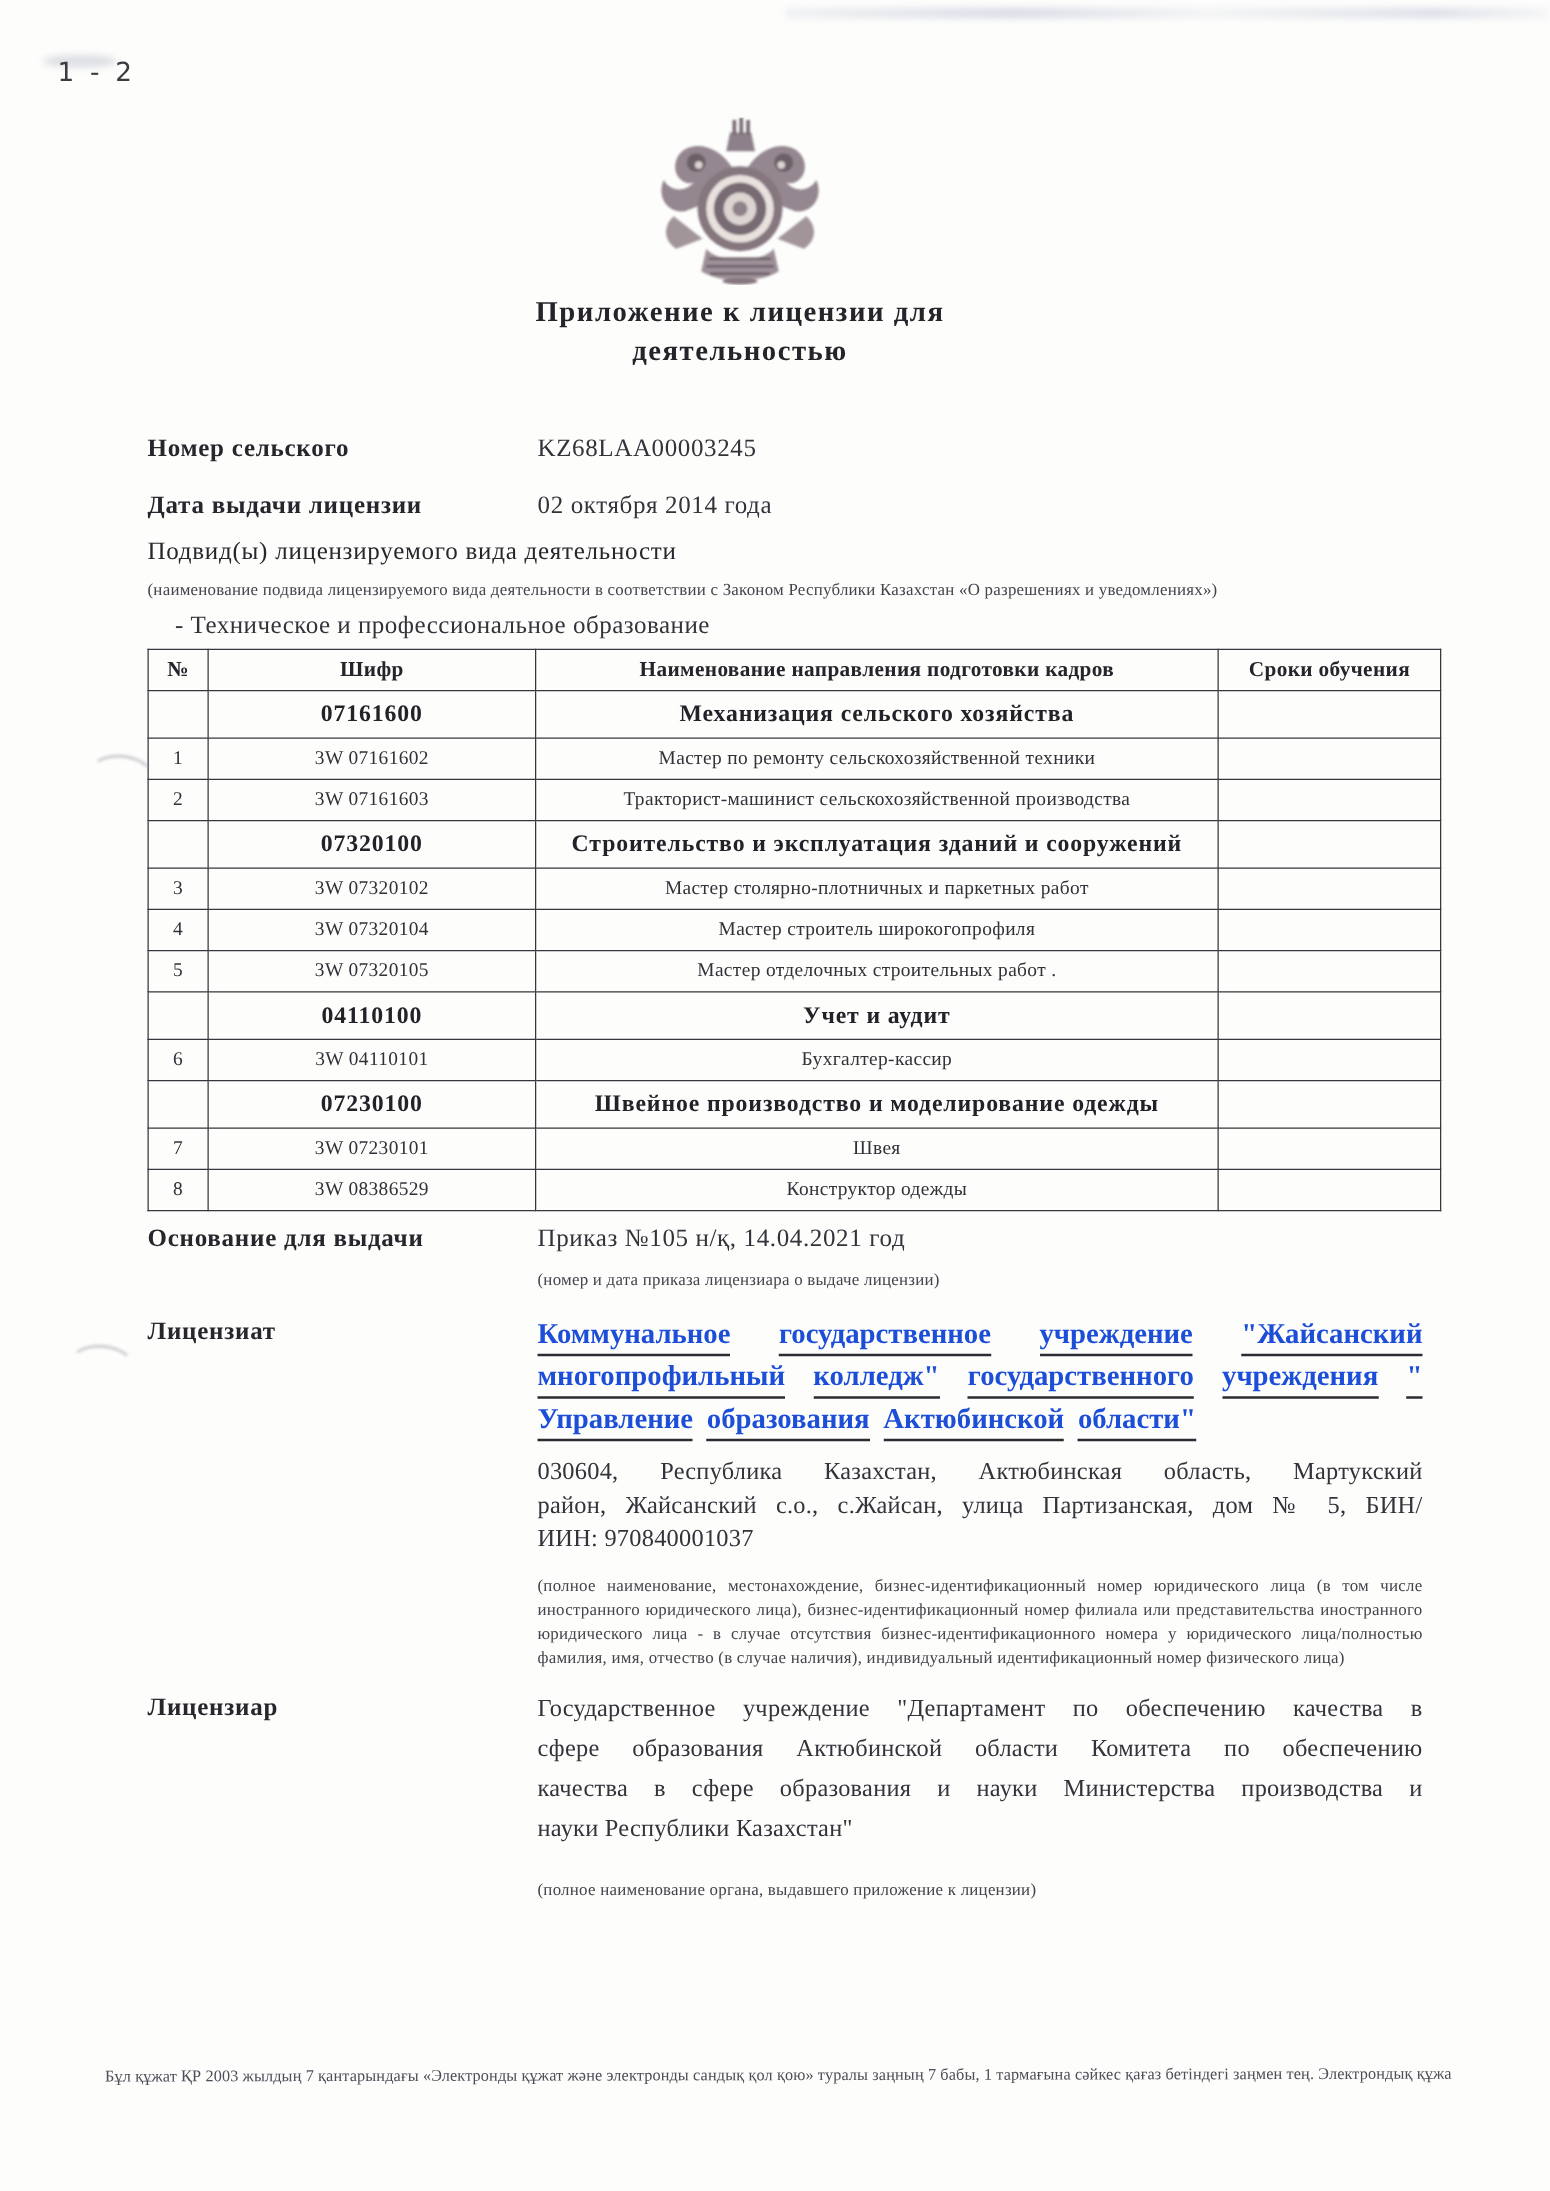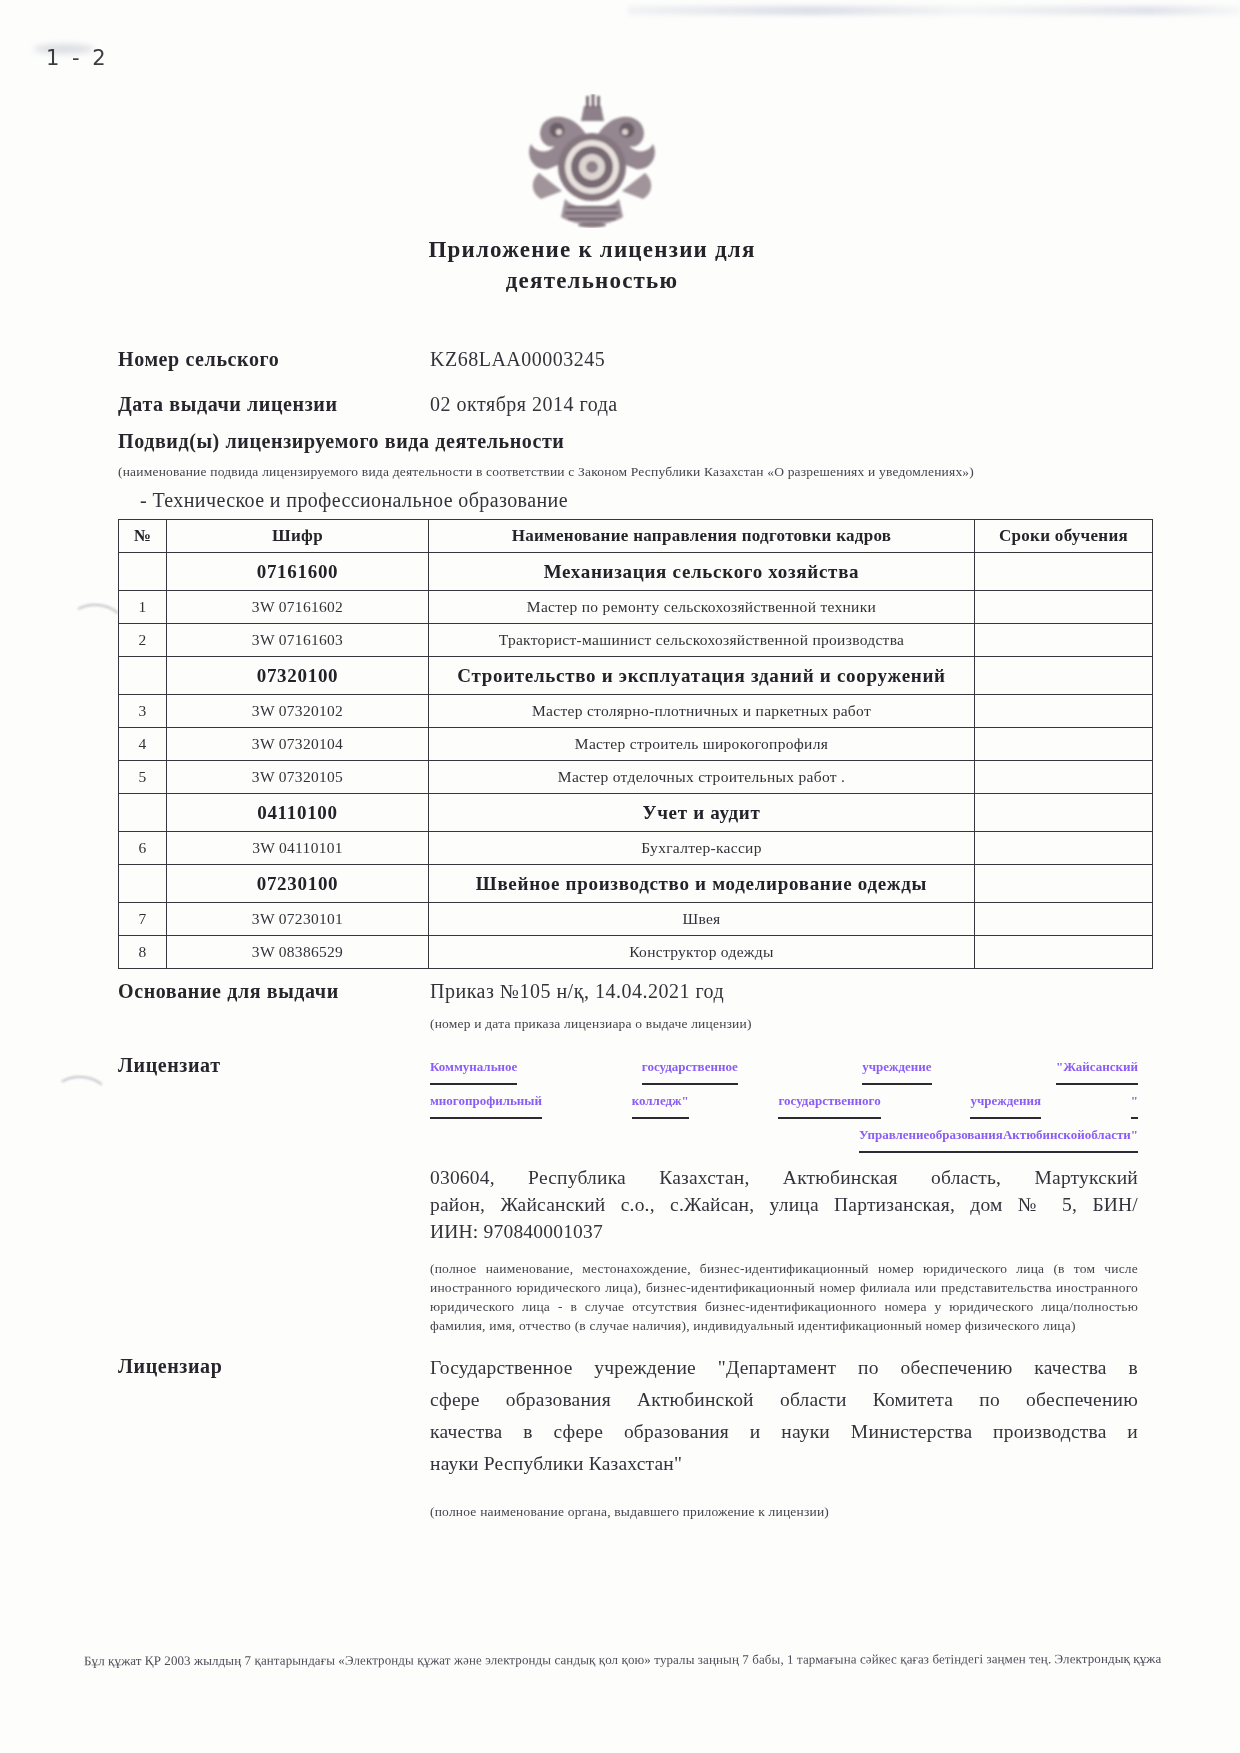--- a/index.html
+++ b/index.html
@@ -39,42 +39,42 @@
   }
 
   .content { padding-left:118px; width:1240px; }
 
   .field-row { display:flex; align-items:baseline; }
   .fr1 { margin-top:52px; }
   .fr2 { margin-top:22px; }
   .field-label { width:312px; font-weight:bold; font-size:20px; letter-spacing:.6px; color:#28262c; }
   .field-value { font-size:20px; letter-spacing:.5px; color:#34323a; }
 
-  .subtype-heading { margin-top:14px; font-weight:bold; font-size:20px; letter-spacing:.6px; color:#28262c; }
+  .subtype-heading { margin-top:14px; font-weight:normal; font-size:20px; letter-spacing:.6px; color:#28262c; }
   .note { font-size:13.5px; color:#45434c; letter-spacing:.2px; }
   .subtype-note { margin-top:11px; }
   .subtype-value { margin-top:9px; margin-left:22px; font-size:20px; letter-spacing:.4px; color:#34323a; }
 
   table.qual { border-collapse:collapse; margin-top:7px; width:1034px; table-layout:fixed; }
   .qual th, .qual td { border:1.7px solid #38363c; text-align:center; vertical-align:middle; overflow:hidden; }
   .qual th { font-size:17px; font-weight:bold; height:33px; letter-spacing:.3px; color:#26242a; }
   .qual td { font-size:15.5px; height:33px; letter-spacing:.3px; color:#333138; }
   .qual tr.group td { font-weight:bold; font-size:19px; height:38px; color:#242229; letter-spacing:.7px; }
 
   .basis-row { display:flex; align-items:baseline; margin-top:11px; }
   .basis-note { margin-left:312px; margin-top:13px; }
 
   .two-col { display:flex; }
   .licensee-block { margin-top:19px; }
   .col-label { width:312px; font-weight:bold; font-size:20px; letter-spacing:.6px; color:#28262c; padding-top:3px; }
   .col-body { width:708px; }
 
-  .uline-row { display:flex; justify-content:space-between; font-weight:bold; font-size:13px; line-height:31px; color:#8b5cf6; }
+  .uline-row { display:flex; justify-content:space-between; font-weight:bold; font-size:23px; line-height:31px; color:#1d4ed8; }
   .uline-row span { border-bottom:2.2px solid #2d2b31; padding-bottom:1px; white-space:nowrap; }
-  .uline-row.last { justify-content:flex-end; }
+  .uline-row.last { justify-content:flex-start; gap:11px; }
 
   .addr { margin-top:11px; font-size:19.5px; line-height:27px; letter-spacing:.2px; color:#34323a; }
   .jline { text-align:justify; text-align-last:justify; }
   .jline.last { text-align-last:left; }
 
   .fineprint { margin-top:14px; text-align:justify; line-height:19px; }
 
   .licensor-block { margin-top:17px; }
   .licensor-lines { font-size:19.5px; line-height:32px; letter-spacing:.2px; color:#34323a; }
   .licensor-note { margin-top:24px; }

